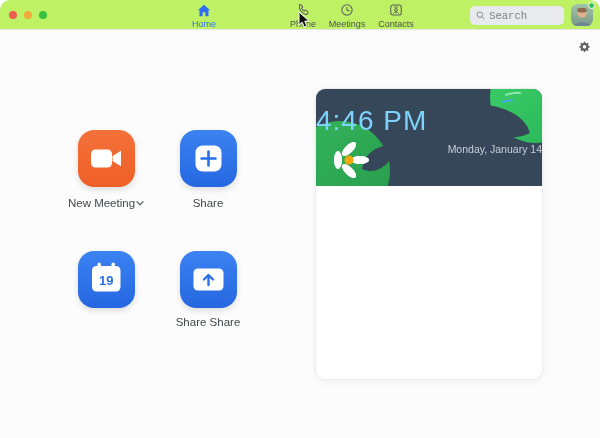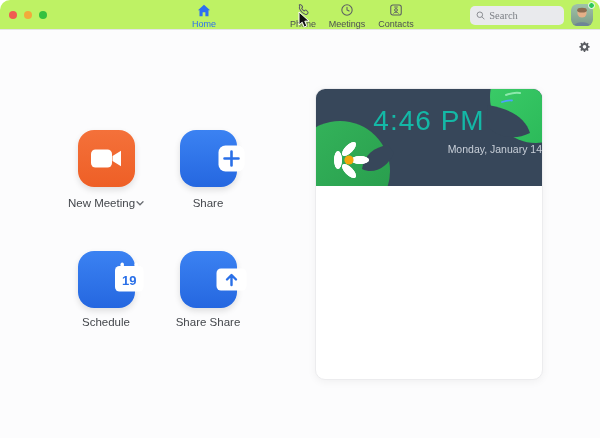--- a/index.html
+++ b/index.html
@@ -32,59 +32,59 @@
     position:absolute; right:-3px; top:-2px; width:5px; height:5px;
     border-radius:50%; background:#e83c3c;
   }
   .search-box {
     position:absolute; left:470px; top:6px; width:94px; height:19px;
     background:#e9eaed; border-radius:5px;
     display:flex; align-items:center; padding:0 6px; gap:4px;
   }
   .search-box input {
     border:none; outline:none; background:transparent; width:100%;
-    font-size:10.5px; color:#3c3f43; font-family:Liberation Serif, serif;
+    font-size:10.5px; color:#3c3f43; font-family:Liberation Mono, monospace;
   }
   .search-box input::placeholder { color:#7d8086; }
   .avatar {
     position:absolute; left:571px; top:4px; width:22px; height:22px;
     border-radius:6px; overflow:visible;
   }
   .avatar svg { border-radius:6px; display:block; }
   .status-dot {
     position:absolute; right:-2px; top:-2px; width:7px; height:7px;
     border-radius:50%; background:#30c758; border:1.5px solid #fff;
   }
   .gear-btn { position:absolute; left:578px; top:40px; width:14px; height:14px; cursor:default; }
 
   
   .tile {
     position:absolute; width:57px; height:57px; border-radius:16px;
     box-shadow:0 3px 6px rgba(0,0,0,0.12);
   }
   .tile.orange { background:linear-gradient(180deg,#f4713a,#ee5f26); }
-  .tile.blue   { background:linear-gradient(180deg,#3b82f2,#2567e0);padding-left:23px; }
+  .tile.blue   { background:linear-gradient(180deg,#3b82f2,#2567e0); }
   .tile-label {
     position:absolute; font-size:11.5px; color:#44474c;
     display:flex; align-items:center; justify-content:center; gap:1px;
     width:140px; transform:translateX(-50%); white-space:nowrap;
   }
   
   .card {
     position:absolute; left:315px; top:88px; width:228px; height:292px;
     background:#ffffff; border:1px solid #ececee; border-radius:10px;
     box-shadow:0 2px 8px rgba(0,0,0,0.05); overflow:hidden;
   }
   .card-header {
     position:relative; width:100%; height:97px; background:#37475a; overflow:hidden;
   }
   .card-header svg.pads { position:absolute; left:0; top:0; }
   .time-text {
-    position:absolute; width:100%; text-align:center; top:16px;
-    color:#14b8a6; font-size:28px; font-weight:400; letter-spacing:1px;
+    position:absolute; width:100%; text-align:left; top:16px;
+    color:#7dd3fc; font-size:28px; font-weight:400; letter-spacing:1px;
   }
   .date-text {
     position:absolute; width:100%; text-align:right; top:54px;
     color:#c8cfd8; font-size:10.5px;
   }
   .empty-msg {
     position:absolute; width:100%; text-align:center; top:186px;
     color:#8b9096; font-size:11.5px;
   }
   
@@ -195,23 +195,20 @@
     <span>Share</span>
   </div>
 
   <div class="tile blue" style="left:78px; top:251px">
     <svg width="57" height="57" viewBox="0 0 57 57">
       <rect x="19.5" y="11.5" width="3.4" height="7" rx="1.7" fill="#ffffff"></rect>
       <rect x="33.5" y="11.5" width="3.4" height="7" rx="1.7" fill="#ffffff"></rect>
       <rect x="14" y="15" width="28.5" height="25.5" rx="4.5" fill="#ffffff"></rect>
       <text x="28.3" y="33.5" font-size="13" font-weight="bold" fill="#2a70e8" text-anchor="middle" font-family="Liberation Sans, sans-serif">19</text>
     </svg>
-  </div>
-  <div class="tile-label" style="left:106px; top:316px">
-    <span>Schedule</span>
   </div>
 
   <div class="tile blue" style="left:180px; top:251px">
     <svg width="57" height="57" viewBox="0 0 57 57">
       <rect x="13.5" y="17.5" width="30" height="22" rx="4.5" fill="#ffffff"></rect>
       <path d="M28.5 34 V24.5 M24 28.5 L28.5 24 L33 28.5" fill="none" stroke="#2a70e8" stroke-width="2.4" stroke-linecap="round" stroke-linejoin="round"></path>
     </svg>
   </div>
   <div class="tile-label" style="left:208px; top:316px">
     <span>Share Share</span>

